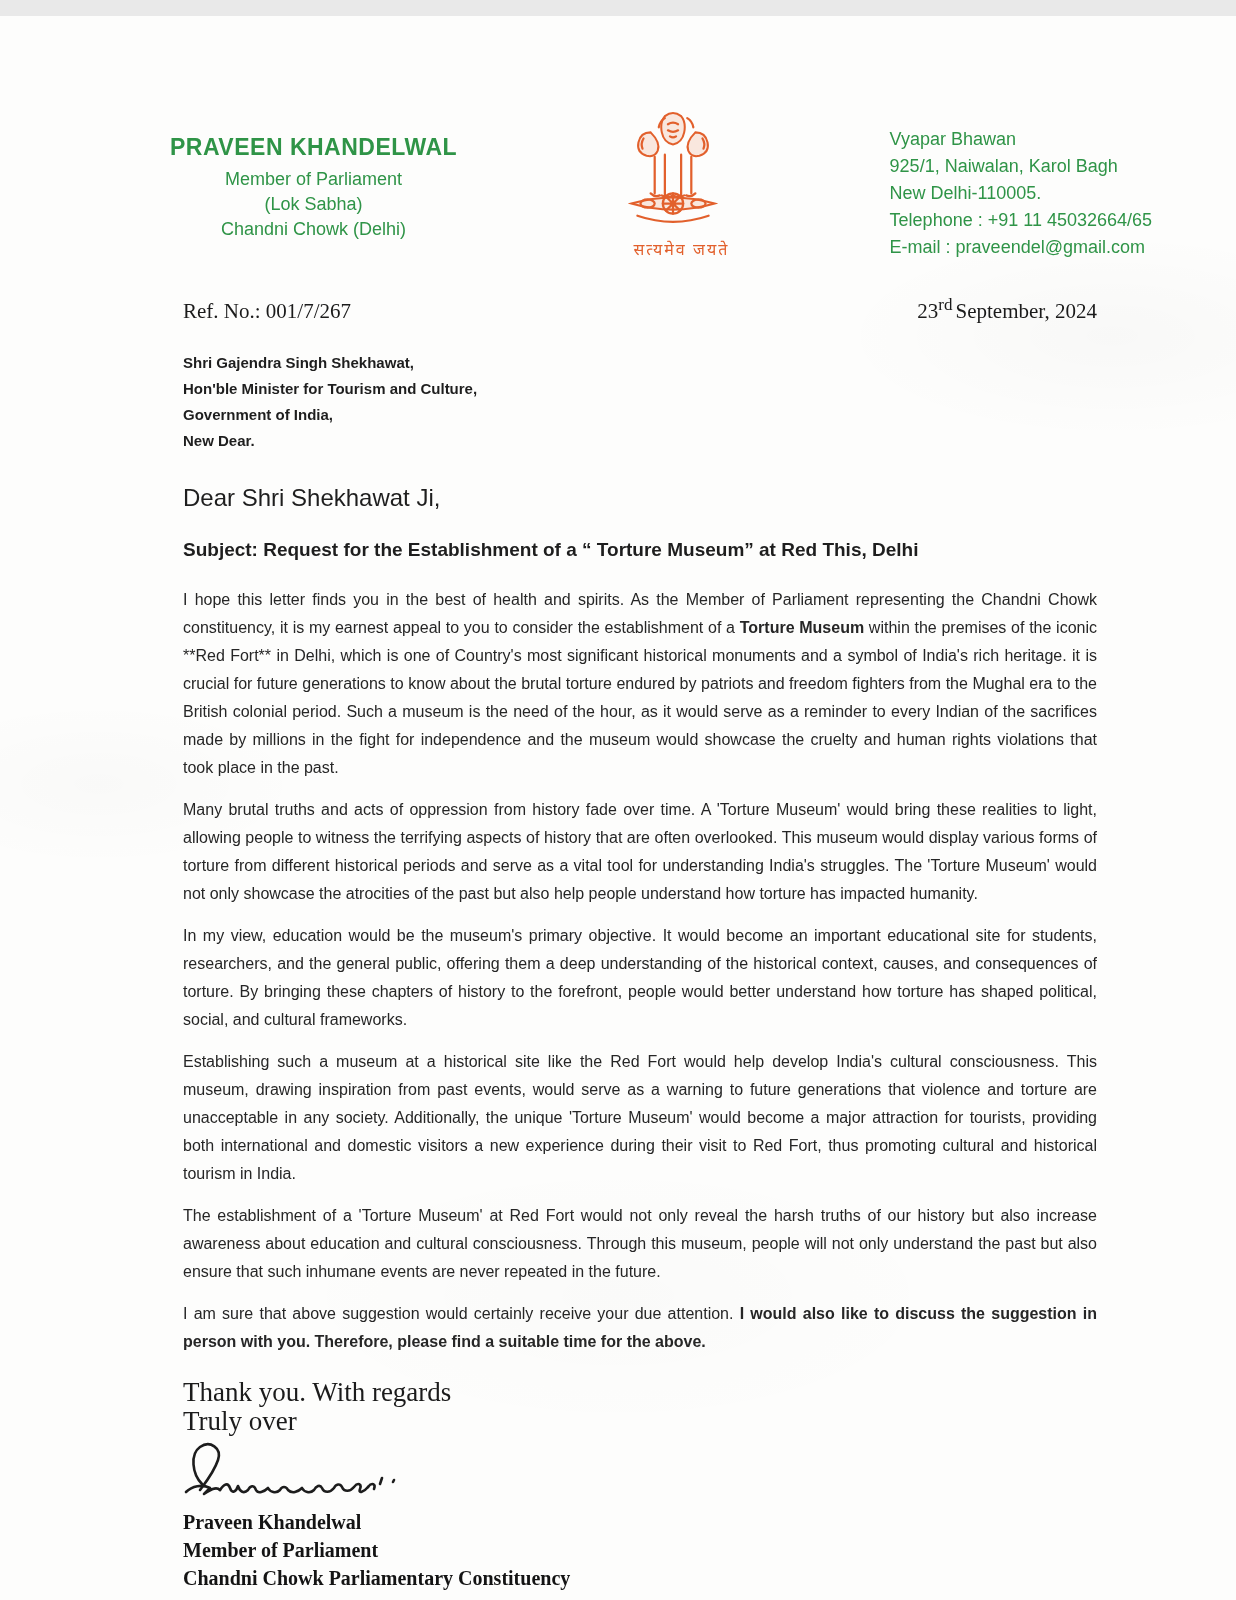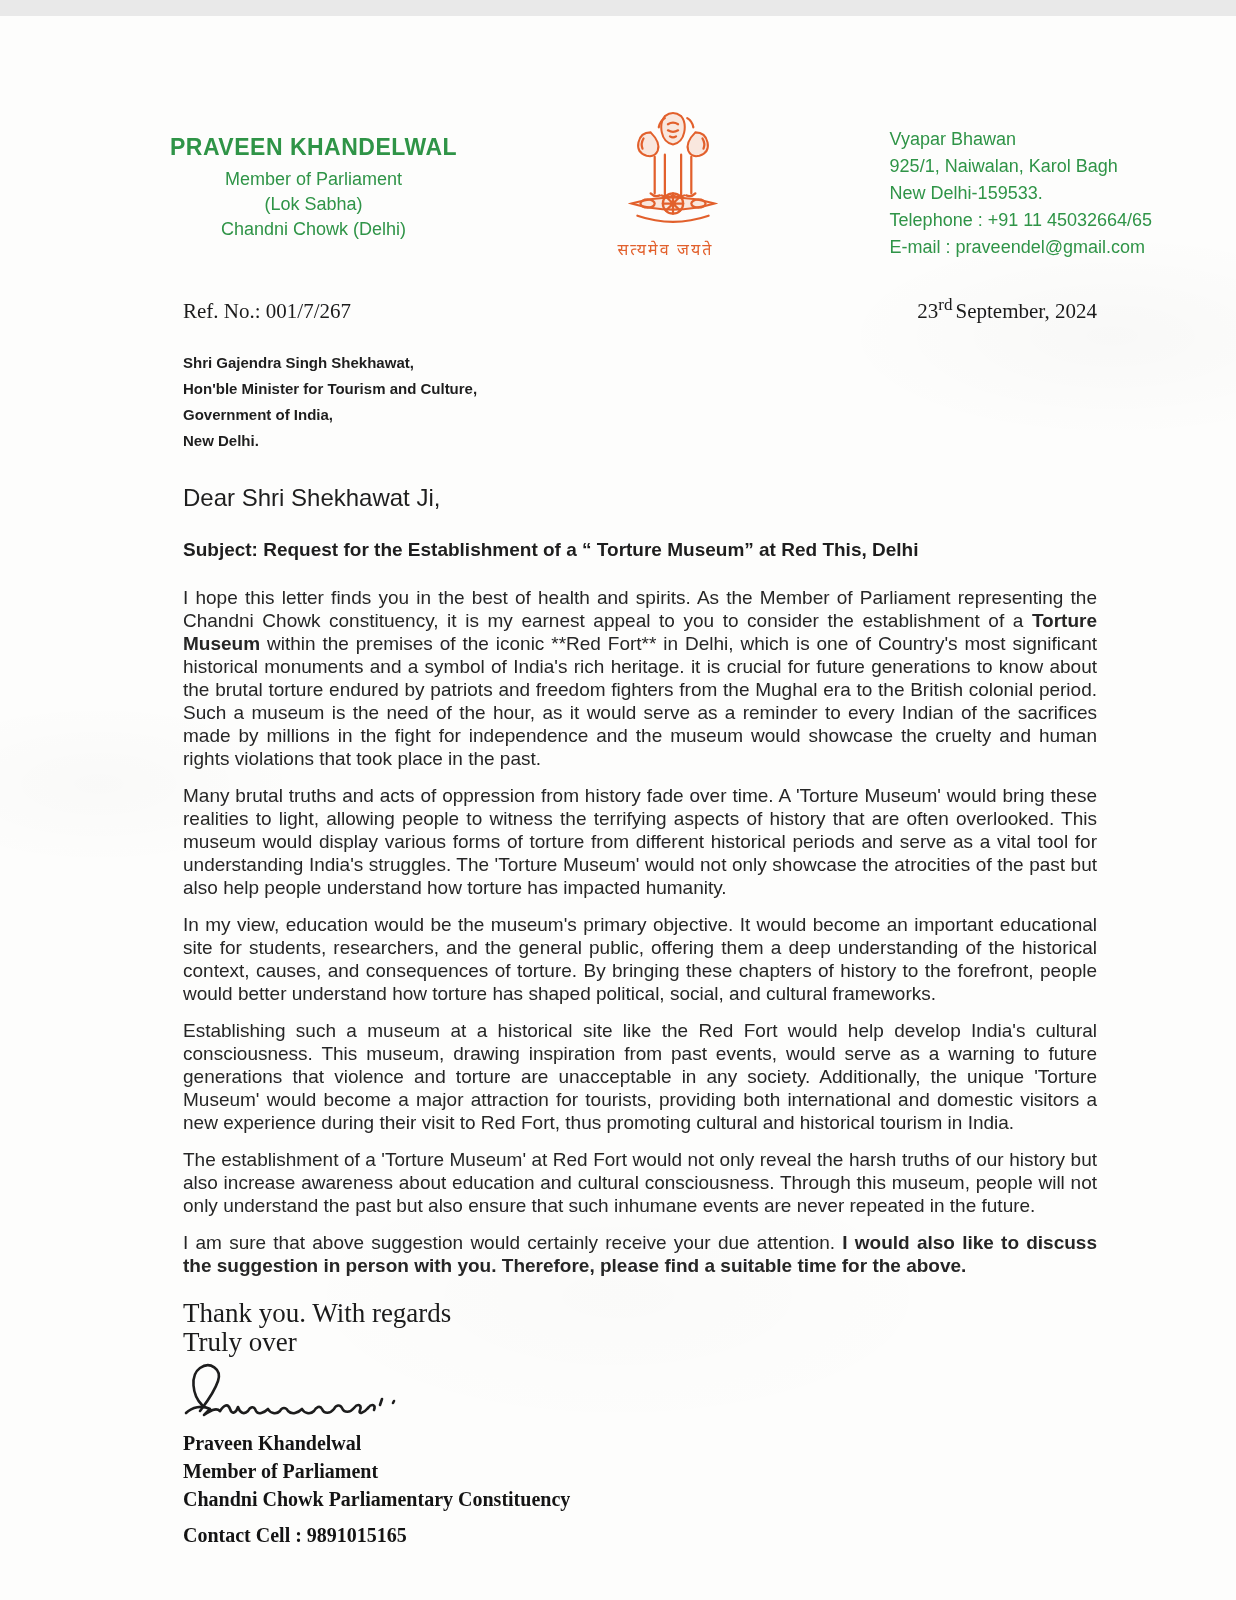--- a/index.html
+++ b/index.html
@@ -22,39 +22,39 @@
     pointer-events:none;
   }
   
   .letterhead{
     display:flex;justify-content:space-between;align-items:flex-start;
     padding:100px 84px 0 170px;
   }
   .sender{ text-align:center; color:#2f9447; padding-top:18px; }
   .sender .name{ font-size:23px; font-weight:bold; letter-spacing:.5px; margin-bottom:6px;}
   .sender .sub{ font-size:18px; line-height:25px; }
-  .emblem-wrap{ text-align:left; margin-top:-6px; }
+  .emblem-wrap{ text-align:right; margin-top:-6px; }
   .emblem-motto{ color:#e2602c; font-size:16px; margin-top:2px; letter-spacing:2px;}
   .office-address{ text-align:left; color:#2f9447; font-size:18px; line-height:27px; padding-top:10px;}
   
   .ref-row{
     display:flex;justify-content:space-between;align-items:baseline;
     margin:34px 139px 0 183px;
     font-family:"Liberation Serif", serif;
     font-size:21px;color:#1b1b1b;
   }
   .ref-row sup{ font-size:17px; margin-right:3px;text-align:right;}
   
   .recipient{ margin:26px 139px 0 183px; font-weight:bold; font-size:15px; line-height:26px; color:#1e1e1e;}
   .salutation{ margin:30px 139px 0 183px; font-weight:normal; font-size:24px; color:#1e1e1e;}
   .subject{ margin:27px 139px 0 183px; font-weight:bold; font-size:19px; color:#1e1e1e;}
   .body-text{ margin:0 139px 0 183px; }
   .body-text p{
     margin:14px 0 0 0; text-align:justify;
-    font-size:19px; line-height:23px; color:#262626;
+    font-size:16px; line-height:28px; color:#262626;
   }
   .body-text p:first-child{ margin-top:25px; }
   .closing{ margin:22px 139px 0 183px; font-family:"Liberation Serif", serif; font-size:27px; line-height:29px; color:#1b1b1b;}
   .signature{ margin:4px 0 0 180px; }
   .sig-block{
     margin:0 139px 0 183px;
     font-family:"Liberation Serif", serif; font-weight:bold;
     font-size:20px; line-height:28px; color:#141414;
   }
   .sig-block .contact{ margin-top:8px; }
@@ -96,38 +96,38 @@
         <ellipse class="stroke-o" cx="80" cy="92" rx="7" ry="4"></ellipse>
 
         <path class="stroke-o" d="M20,104 Q55,116 90,104"></path>
       </svg>
       <div class="emblem-motto">सत्यमेव जयते</div>
     </div>
 
     <div class="office-address">
       <div>Vyapar Bhawan</div>
       <div>925/1, Naiwalan, Karol Bagh</div>
-      <div>New Delhi-159533.</div>
+      <div>New Delhi-110005.</div>
       <div>Telephone : +91 11 45032664/65</div>
       <div>E-mail : praveendel@gmail.com</div>
     </div>
   </div>
 
   <div class="ref-row">
     <span>Ref. No.: 001/7/267</span>
     <span>
       <span>23</span><sup>rd</sup><span>September, 2024</span>
     </span>
   </div>
 
   <div class="recipient">
     <div>Shri Gajendra Singh Shekhawat,</div>
     <div>Hon'ble Minister for Tourism and Culture,</div>
     <div>Government of India,</div>
-    <div>New Delhi.</div>
+    <div>New Dear.</div>
   </div>
 
   <div class="salutation">Dear Shri Shekhawat Ji,</div>
 
   <div class="subject">Subject: Request for the Establishment of a “ Torture Museum” at Red This, Delhi</div>
 
   <div class="body-text">
     <p><span>I hope this letter finds you in the best of health and spirits. As the Member of Parliament representing the Chandni Chowk constituency, it is my earnest appeal to you to consider the establishment of a </span><b>Torture Museum</b><span> within the premises of the iconic **Red Fort** in Delhi, which is one of Country's most significant historical monuments and a symbol of India's rich heritage. it is crucial for future generations to know about the brutal torture endured by patriots and freedom fighters from the Mughal era to the British colonial period. Such a museum is the need of the hour, as it would serve as a reminder to every Indian of the sacrifices made by millions in the fight for independence and the museum would showcase the cruelty and human rights violations that took place in the past.</span></p>
     <p>Many brutal truths and acts of oppression from history fade over time. A 'Torture Museum' would bring these realities to light, allowing people to witness the terrifying aspects of history that are often overlooked. This museum would display various forms of torture from different historical periods and serve as a vital tool for understanding India's struggles. The 'Torture Museum' would not only showcase the atrocities of the past but also help people understand how torture has impacted humanity.</p>
     <p>In my view, education would be the museum's primary objective. It would become an important educational site for students, researchers, and the general public, offering them a deep understanding of the historical context, causes, and consequences of torture. By bringing these chapters of history to the forefront, people would better understand how torture has shaped political, social, and cultural frameworks.</p>

